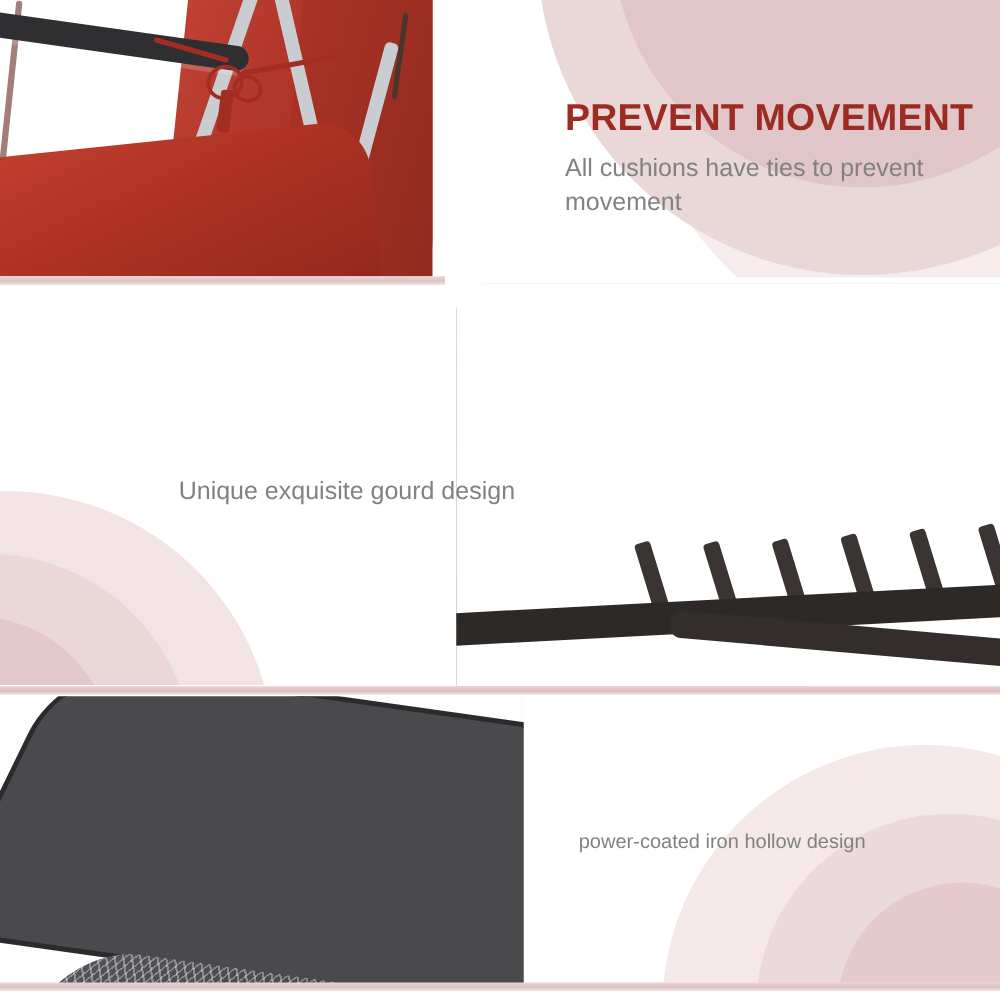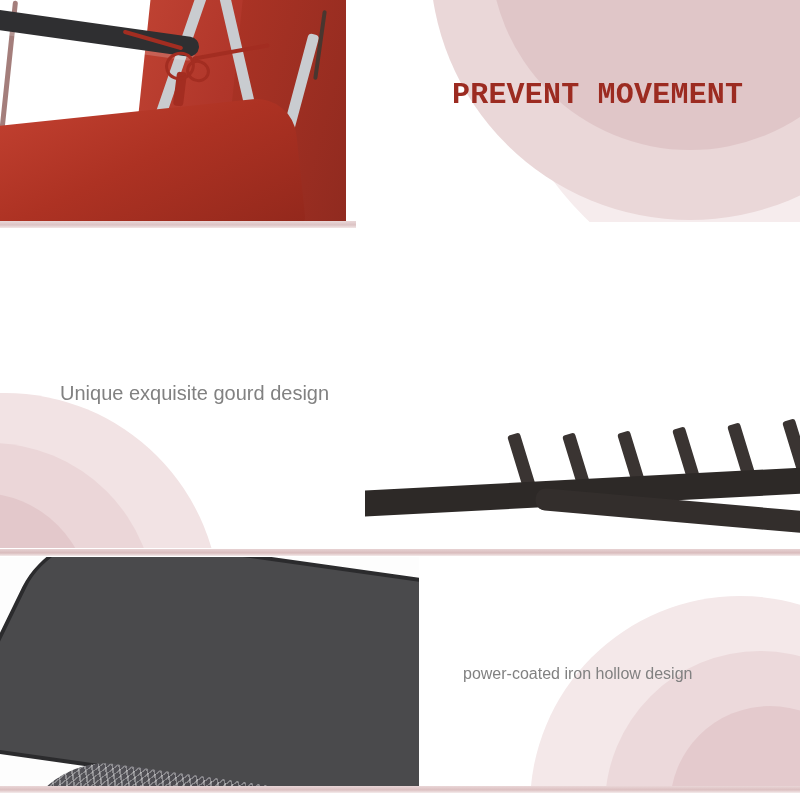--- a/index.html
+++ b/index.html
@@ -102,30 +102,30 @@
   #p3-mesh{left:60px;top:-30px;width:470px;height:225px;
      border-radius:60px 8px 8px 8px;transform:rotate(8deg) skewX(-18deg);
      background-image:
        repeating-linear-gradient(58deg,rgba(255,255,255,.35) 0 1.5px,transparent 1.5px 6px),
        repeating-linear-gradient(-58deg,rgba(255,255,255,.32) 0 1.5px,transparent 1.5px 6px),
        linear-gradient(120deg,#55545a 0%,#3d3c40 60%,#2e2d31 100%);}
 
   
   .txt{position:absolute;}
   .headline{color:#9c2b21;font-weight:bold;letter-spacing:.2px;
-     font-family:Liberation Mono, monospace;}
+     font-family:Liberation Sans, sans-serif;}
   .sub{color:#818181;font-family:"Liberation Sans",sans-serif;}
 
   #t1{left:452px;top:78px;width:330px;}
   #t1 .headline{font-size:30px;line-height:34px;}
   #t1 .sub{font-size:20px;line-height:27px;margin-top:10px;}
 
   #t2{left:135px;top:370px;width:360px;text-align:left;}
   #t2 .headline{font-size:30px;line-height:34px;}
-  #t2 .sub{font-size:20px;line-height:27px;margin-top:10px;margin-left:-75px;}
+  #t2 .sub{font-size:20px;line-height:27px;margin-top:10px;margin-left:-75px;text-align:center;}
 
   #t3{left:465px;top:650px;width:330px;}
   #t3 .headline{font-size:30px;line-height:34px;}
   #t3 .sub{font-size:16px;line-height:27px;margin-top:10px;margin-left:-2px;}
 </style>
 </head>
 <body>
 
 <div id="stage">
 
@@ -189,20 +189,21 @@
     <div id="p3-mesh"></div>
 
   </div>
 
   <div class="divider" id="div1"></div>
   <div class="divider" id="div2"></div>
   <div class="divider" id="div3"></div>
 
   <div class="txt" id="t1">
     <div class="headline">PREVENT MOVEMENT</div>
+    <div class="sub">All cushions have ties to prevent movement</div>
   </div>
 
   <div class="txt" id="t2">
     <div class="sub">Unique  exquisite gourd design</div>
   </div>
 
   <div class="txt" id="t3">
     <div class="sub">power-coated iron hollow design</div>
   </div>
 

